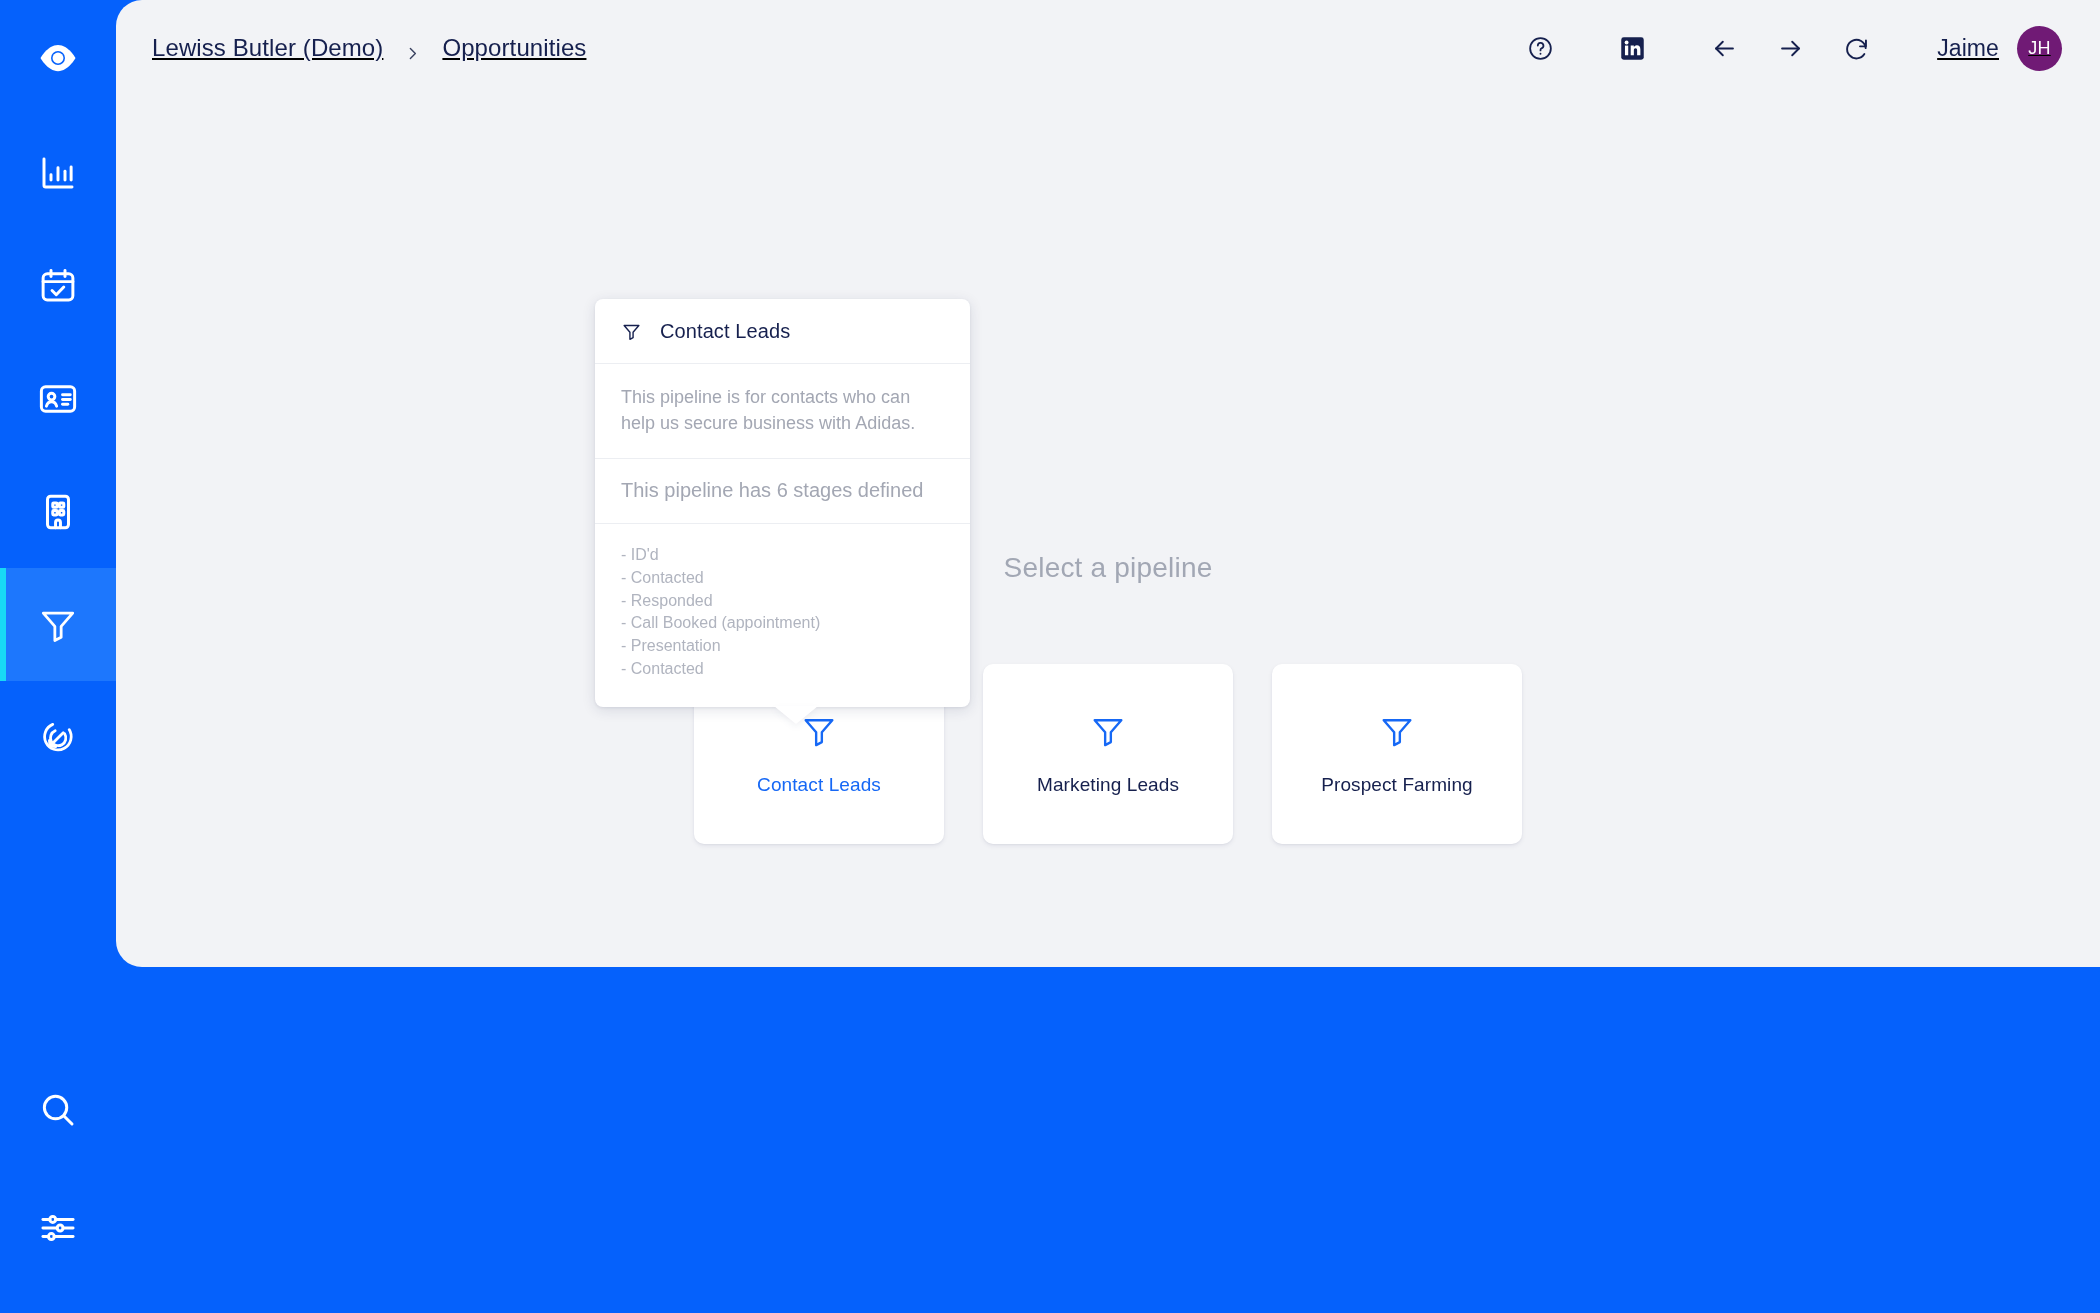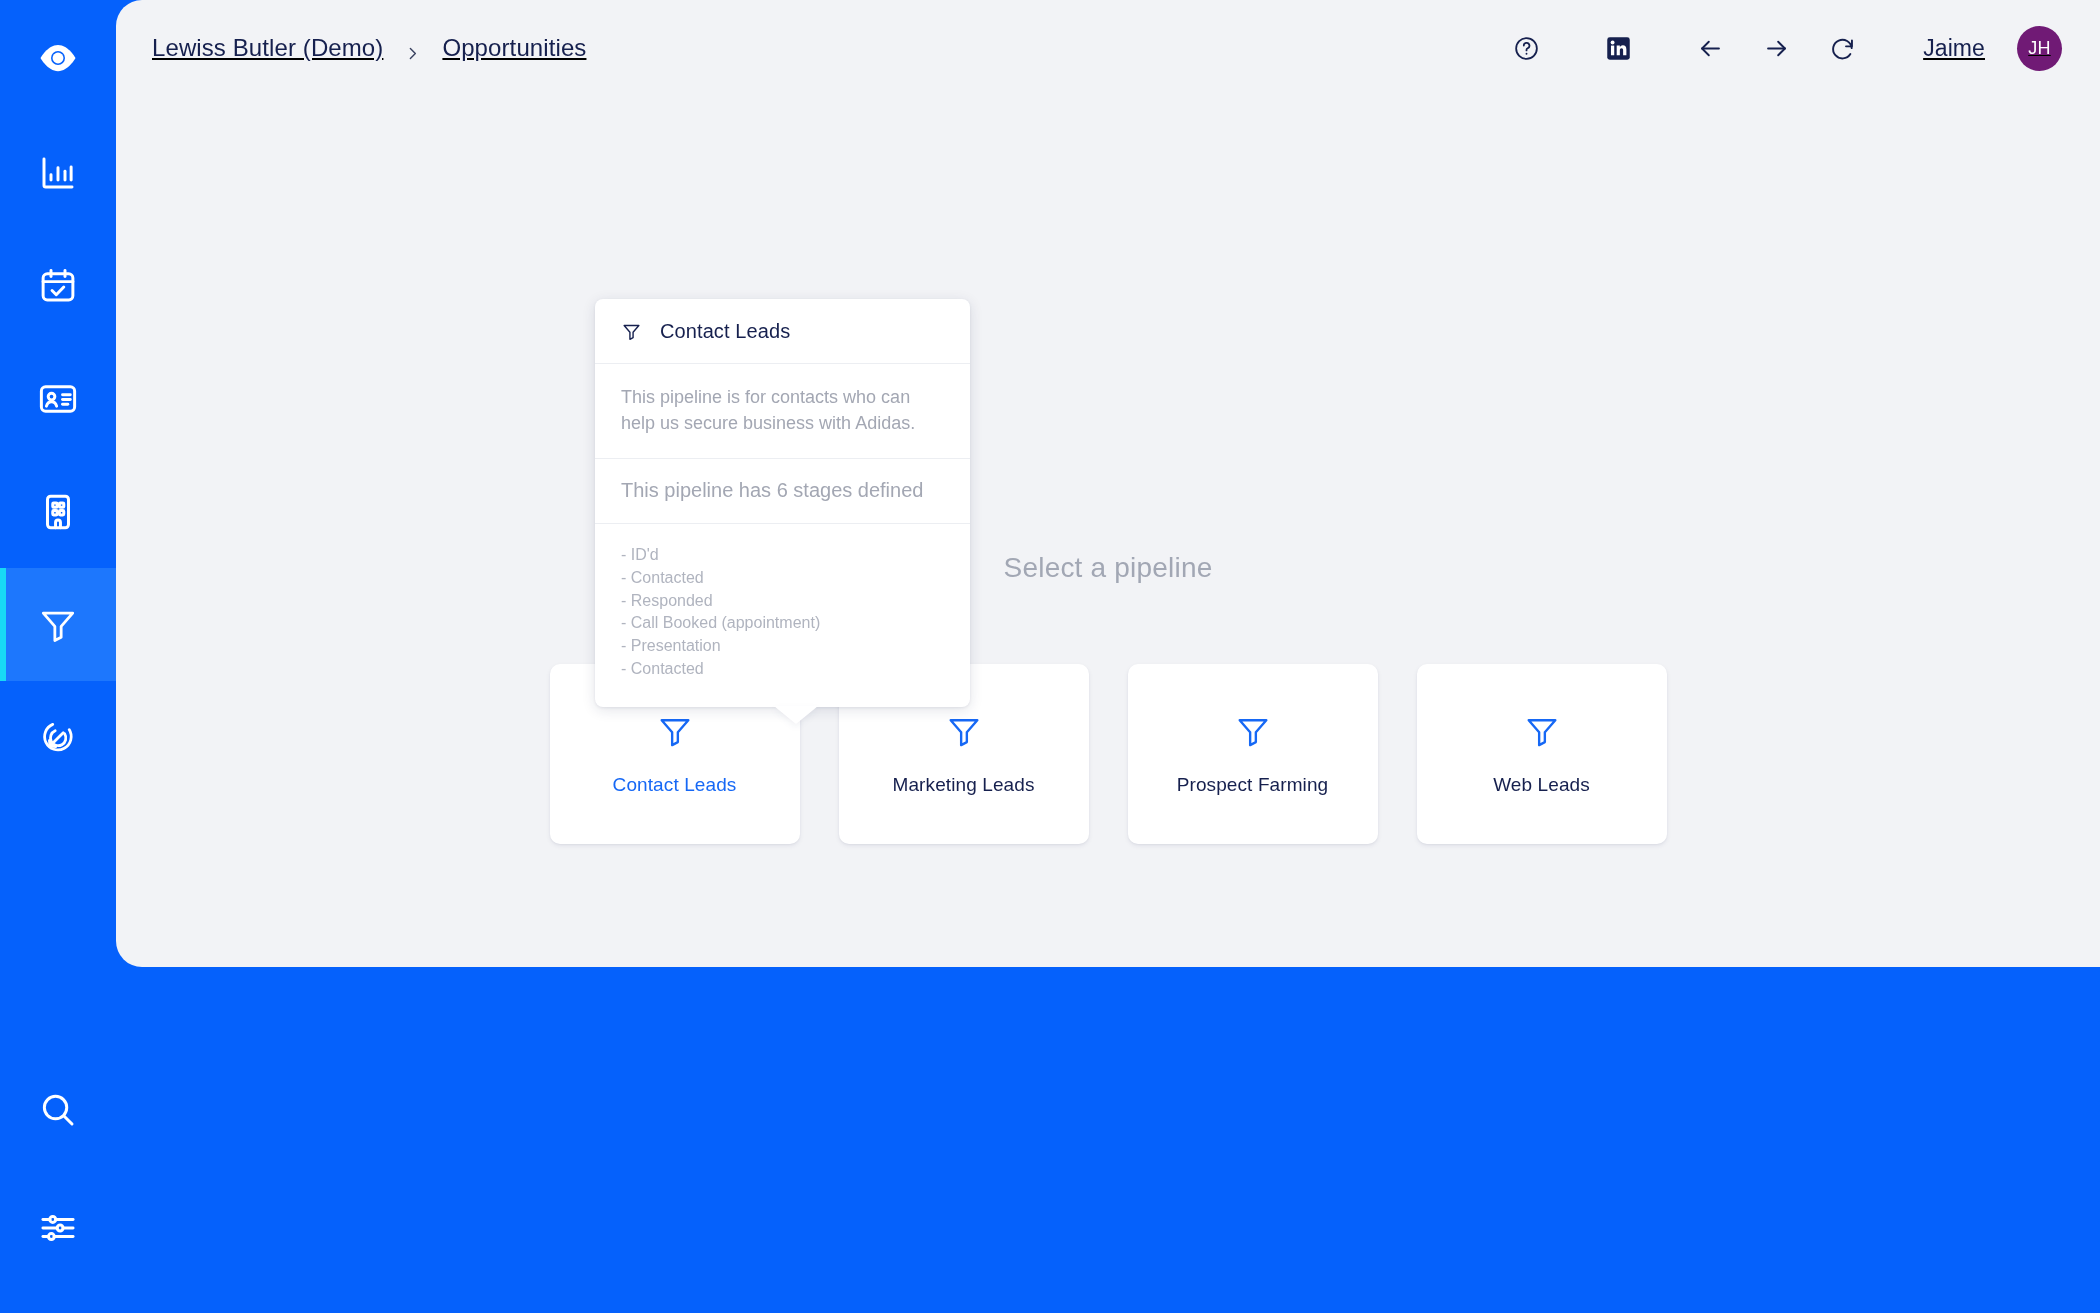--- a/index.html
+++ b/index.html
@@ -131,21 +131,21 @@
     background: transparent;
     color: #16204e;
   }
   .tb-btn svg { width: 27px; height: 27px; display: block; }
 
   .tb-gap { width: 26px; }
 
   .user-block {
     display: flex;
     align-items: center;
-    gap: 32px;
+    gap: 18px;
     margin-left: 48px;
     cursor: pointer;
   }
   .user-name {
     font-size: 23px;
     color: #16204e;
     letter-spacing: .1px;
   }
   .avatar {
     width: 45px; height: 45px;
@@ -493,28 +493,20 @@
 
         <div class="pipeline-card">
           <span class="pc-icon">
             <svg viewBox="0 0 24 24" fill="none" stroke="currentColor" stroke-width="1.5" stroke-linecap="round" stroke-linejoin="round" width="38" height="38">
               <path d="M3.6 5.2h16.8l-6.6 7.6v6.2l-3.6 1.9v-8.1z"></path>
             </svg>
           </span>
           <span class="pc-label">Prospect Farming</span>
         </div>
 
-        <div class="pipeline-card">
-          <span class="pc-icon">
-            <svg viewBox="0 0 24 24" fill="none" stroke="currentColor" stroke-width="1.5" stroke-linecap="round" stroke-linejoin="round" width="38" height="38">
-              <path d="M3.6 5.2h16.8l-6.6 7.6v6.2l-3.6 1.9v-8.1z"></path>
-            </svg>
-          </span>
-          <span class="pc-label">Web Leads</span>
-        </div>
 
       </div>
 
       <div class="popover">
 
         <div class="pop-header">
           <span class="ph-icon">
             <svg viewBox="0 0 24 24" fill="none" stroke="currentColor" stroke-width="1.6" stroke-linecap="round" stroke-linejoin="round" width="21" height="21">
               <path d="M3.6 5.2h16.8l-6.6 7.6v6.2l-3.6 1.9v-8.1z"></path>
             </svg>

